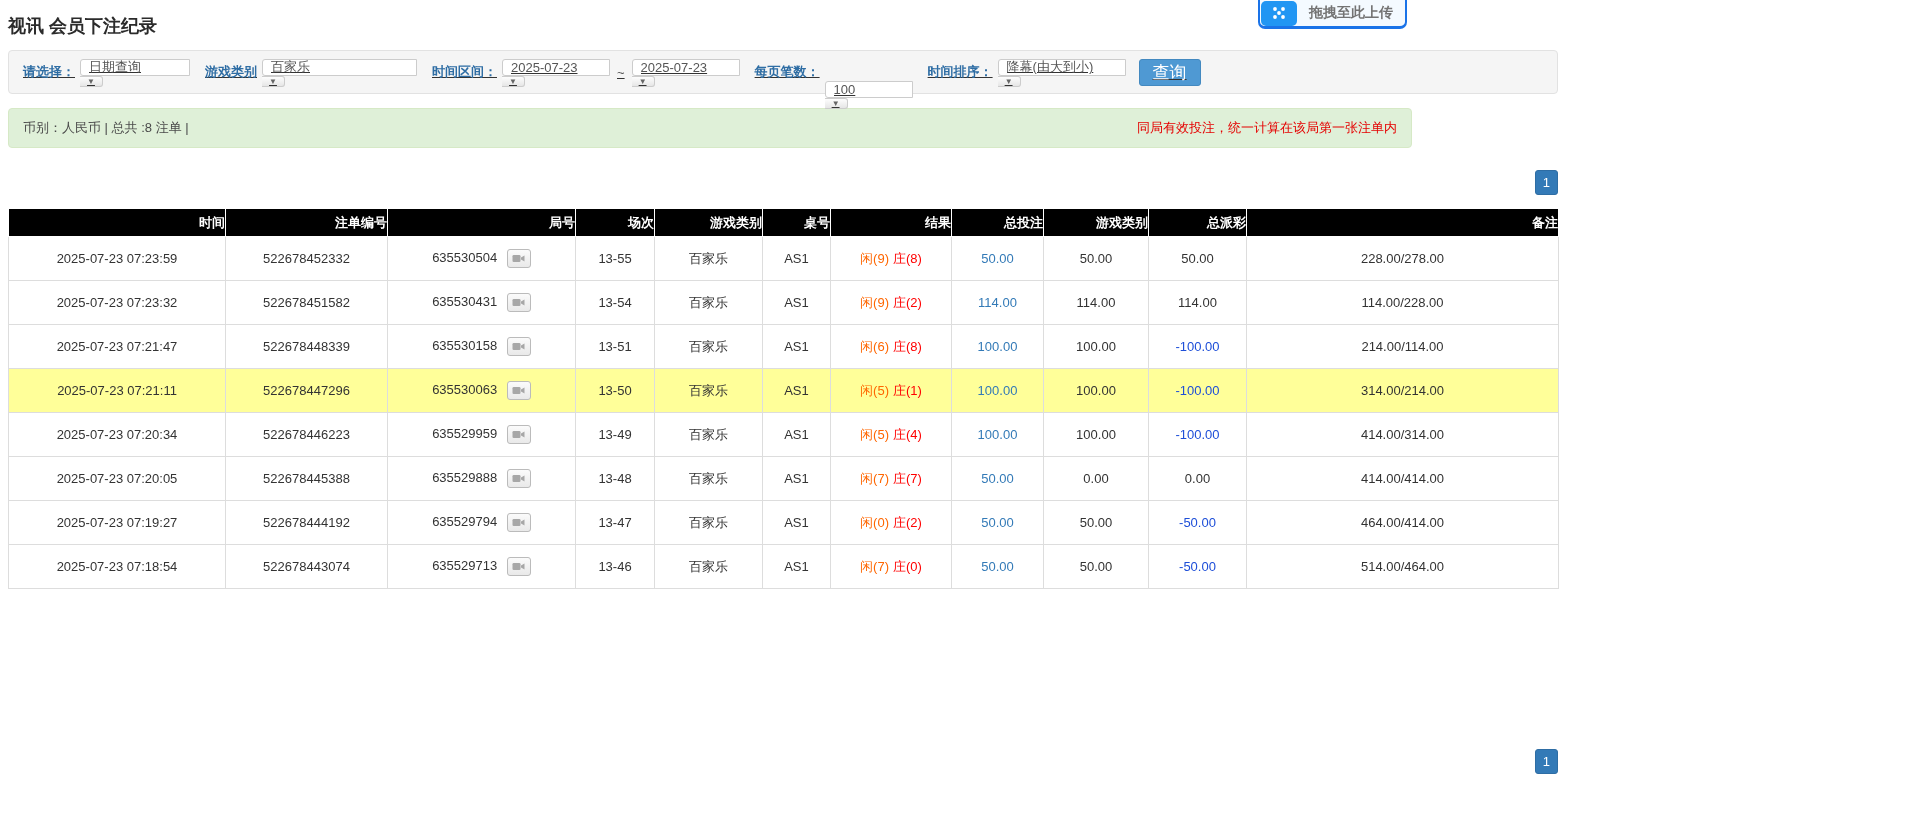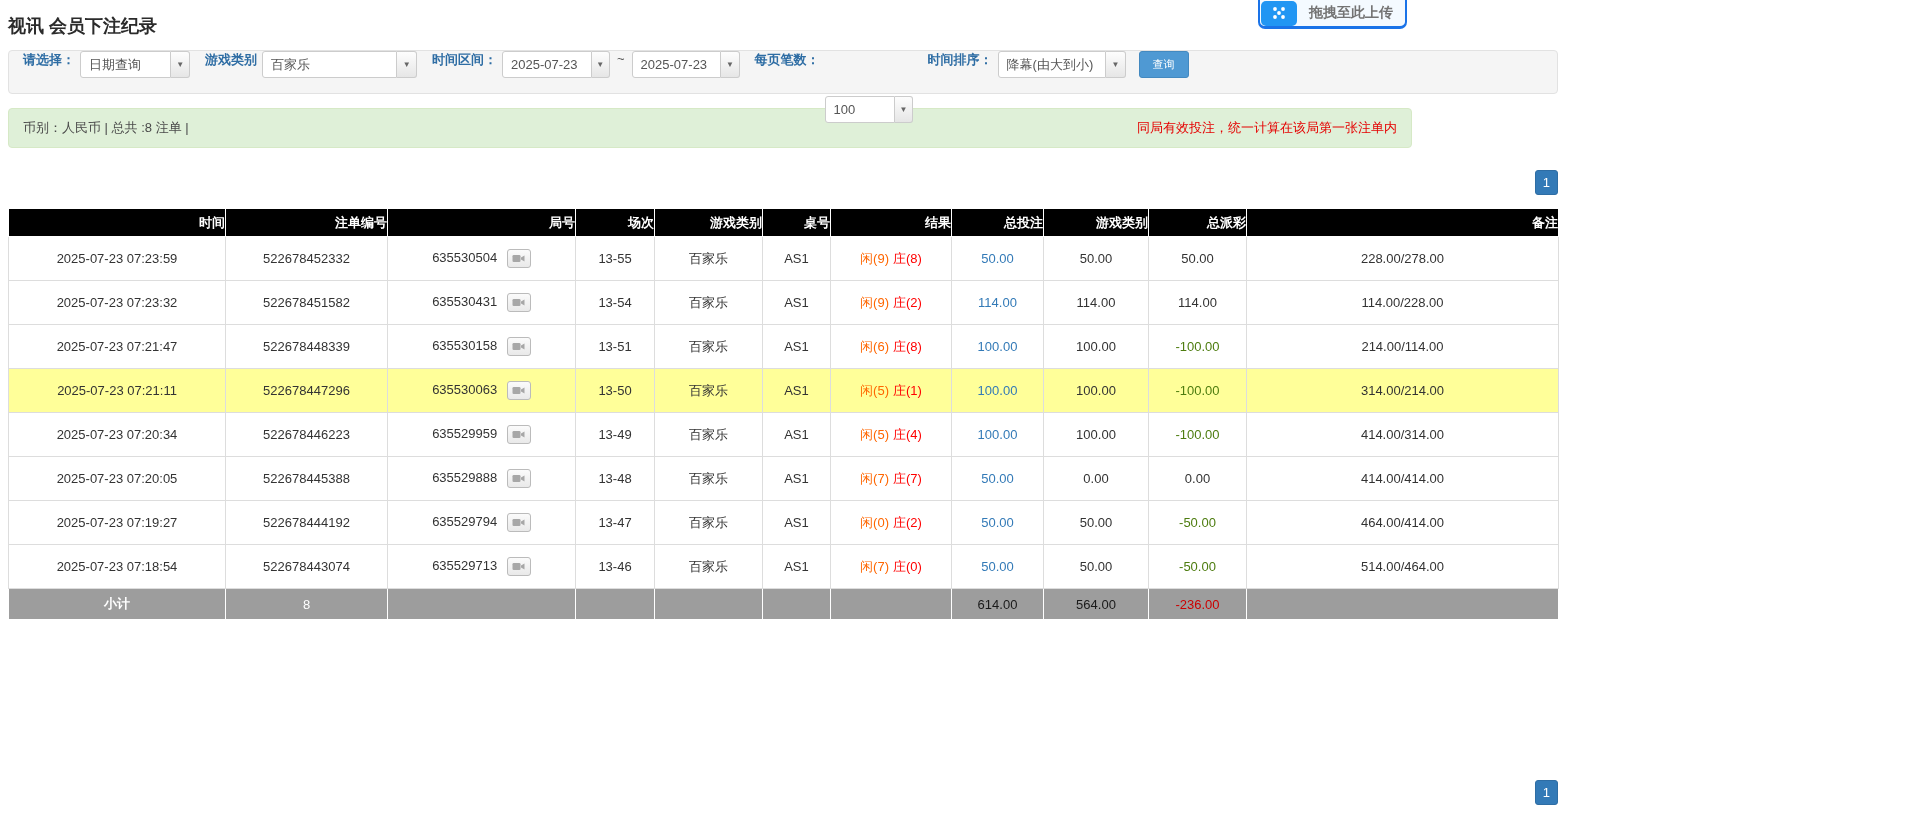--- a/index.html
+++ b/index.html
@@ -13,35 +13,35 @@
 
   .upload { position: absolute; top: 0; left: 1258px; height: 29px; display: flex;
     align-items: center; border: 2px solid #1a73e8; border-bottom-width: 3px;
     border-radius: 0 0 7px 7px; border-top-width: 0; background: #f4faff; overflow: hidden; cursor: pointer; }
   .upload-icon-box { width: 36px; height: 25px; margin: 1px 0 1px 1px; background: #2196f3;
     border-radius: 5px; display: flex; align-items: center; justify-content: center; }
   .upload-label { color: #737373; font-weight: bold; font-size: 14px; padding: 0 12px; white-space: nowrap; }
 
   
   .filter-bar { margin-left: 8px; width: 1550px; height: 44px; background: #f5f5f5;
-    border: 1px solid #e2e2e2; border-radius: 4px; display: flex; 
-    padding: 0 10px; gap: 5px; }
+    border: 1px solid #e2e2e2; border-radius: 4px; display: flex; align-items: center;
+    padding: 0 10px; gap: 5px; text-decoration: underline; }
   .flabel { color: #2e6da4; font-weight: bold; font-size: 13px; margin-left: 10px; white-space: nowrap; }
   .flabel:first-child { margin-left: 4px; }
-  .combo { display: inline-flex; height: 27px; }
+  .combo { display: inline-flex; height: 27px; flex-direction: column; }
   .combo input { height: 27px; border: 1px solid #ccc; border-radius: 3px 0 0 3px;
     padding: 0 8px; font-size: 13px; color: #555; background: #fff; font-family: inherit; width: 100%; }
   .combo-btn { width: 23px; height: 27px; border: 1px solid #ccc; border-left: none;
     background: linear-gradient(#fdfdfd, #e6e6e6); border-radius: 0 3px 3px 0;
     color: #666; font-size: 8px; cursor: pointer; display: flex; align-items: center; justify-content: center; }
   .w-select { width: 110px; } .w-game { width: 155px; } .w-date { width: 108px; }
   .w-size { width: 88px; margin-top: 45px; } .w-sort { width: 128px; }
   .tilde { color: #555; margin: 0 2px; }
   .btn-search { margin-left: 8px; height: 27px; padding: 0 13px; background: #4f99d3;
-    border: 1px solid #4389c0; border-radius: 3px; color: #fff; font-size: 11px;
+    border: 1px solid #4389c0; border-radius: 3px; color: #fff; font-size: 17px;
     font-family: inherit; cursor: pointer; }
 
   
   .summary-bar { margin: 14px 0 0 8px; width: 1404px; height: 40px; background: #dff0d8;
     border: 1px solid #d6e9c6; border-radius: 4px; display: flex; align-items: center;
     justify-content: space-between; padding: 0 14px; }
   .summary-left { color: #4a4a4a; font-size: 13px; }
   .summary-right { color: #e50000; font-size: 13px; }
 
   
@@ -54,21 +54,21 @@
   
   table { margin: 12px 0 0 8px; width: 1550px; border-collapse: collapse;
     table-layout: fixed; font-size: 13px; }
   thead th { background: #000; color: #fff; height: 28px; font-weight: bold;
     border: 1px solid #fff; text-align: right; }
   tbody td { border: 1px solid #ddd; height: 44px; text-align: center; color: #333; background: #fff; }
   tr.highlight td { background: #ffff99; }
   .bet-link { color: #337ab7; text-decoration: none; cursor: pointer; }
   .player { color: #f60; margin-right: 4px; }
   .banker { color: #f00; }
-  .neg { color: #4d7c0f; }
+  .neg { color: #1d4ed8; }
   .cam-btn { display: inline-flex; align-items: center; justify-content: center;
     width: 24px; height: 19px; margin-left: 6px; vertical-align: middle;
     background: linear-gradient(#fbfbfb, #e9e9e9); border: 1px solid #bbb;
     border-radius: 3px; cursor: pointer; }
   tfoot td { background: #9d9d9d; border: 1px solid #fff; height: 31px; text-align: center; }
   .f-label { color: #fff; font-weight: bold; }
   .f-count { color: #fff; }
   .f-amt { color: #1a1a1a; }
   .f-neg { color: #c00; }
 </style>
@@ -376,31 +376,18 @@
     </td>
     <td>
       <a class="bet-link">50.00</a>
     </td>
     <td>50.00</td>
     <td class="neg">-50.00</td>
     <td>514.00/464.00</td>
   </tr>
     </tbody>
   <tfoot>
-    <tr>
-      <td class="f-label">小计</td>
-      <td class="f-count">8</td>
-      <td></td>
-      <td></td>
-      <td></td>
-      <td></td>
-      <td></td>
-      <td class="f-amt">614.00</td>
-      <td class="f-amt">564.00</td>
-      <td class="f-neg">-236.00</td>
-      <td></td>
-    </tr>
   </tfoot>
 </table>
 
 <div class="pagination-bottom">
   <span class="page-btn">1</span>
 </div>
 
 </body></html>

